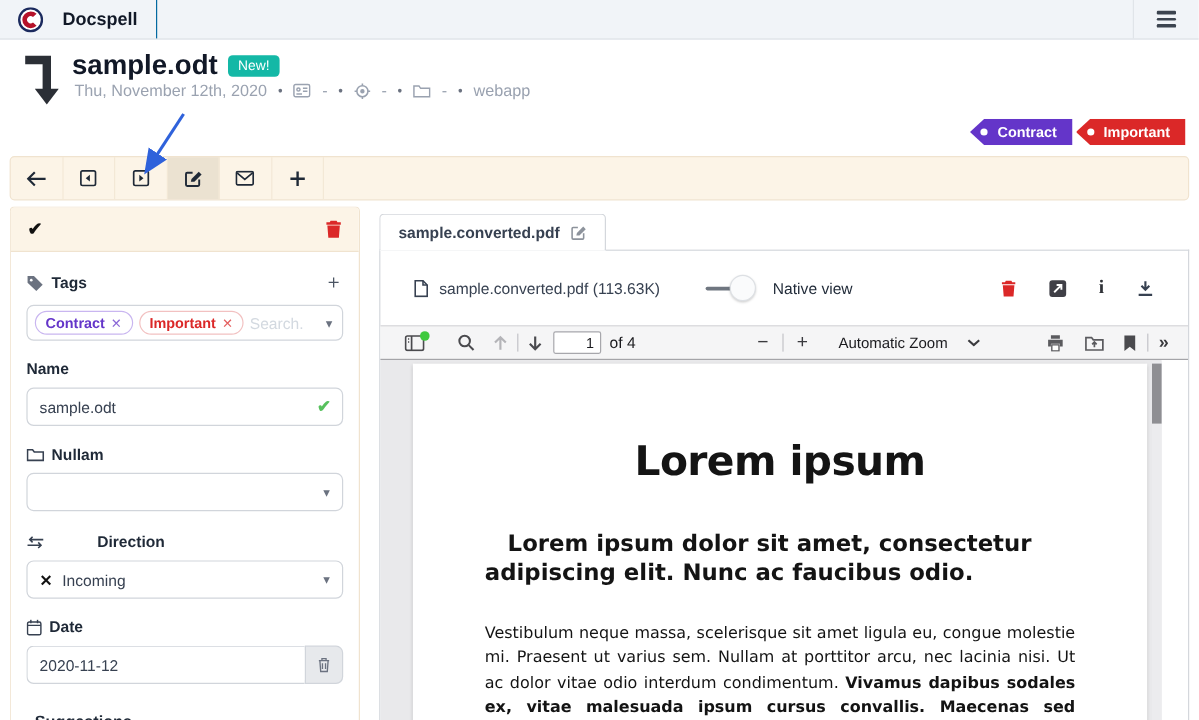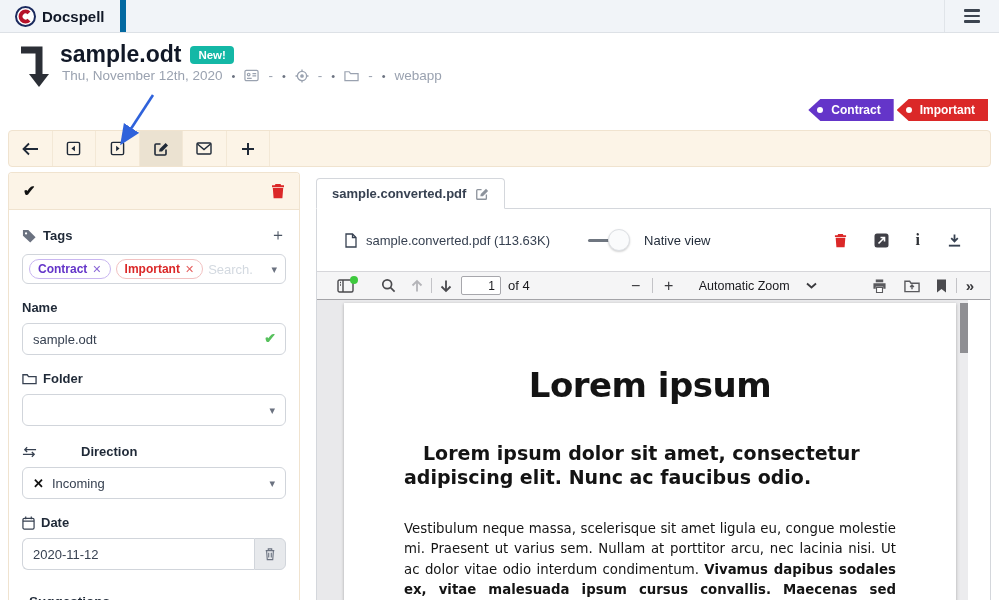--- a/index.html
+++ b/index.html
@@ -2,33 +2,33 @@
 <html><head>
 <meta charset="utf-8">
 <style>
   * { box-sizing: border-box; margin: 0; padding: 0; }
   html,body { width: 999px; height: 600px; overflow: hidden; background: #fff;
               font-family: "Liberation Sans", sans-serif; position: relative; }
 
   
   .navbar { position:absolute; top:0; left:0; width:999px; height:33px; background:#f1f4f8;
             border-bottom:1px solid #dde1e6; display:flex; align-items:center; }
-  .brand { display:flex; align-items:center; gap:6px; padding:0 15px; height:100%;
-           border-right:6px solid #0369a1; cursor:pointer; }
+  .brand { display:flex; align-items:center; gap:16px; padding:0 15px; height:100%;
+           border-right:1px solid #0369a1; cursor:pointer; }
   .brand-name { font-size:15px; font-weight:bold; color:#111827; }
   .nav-spacer { flex:1; }
   .hamburger { height:100%; padding:0 19px; border-left:1px solid #e0e4e9; display:flex;
                flex-direction:column; justify-content:center; gap:3px; cursor:pointer; }
   .hamburger span { width:16px; height:2.5px; background:#3c4450; border-radius:1px; }
 
   
   .doc-arrow { position:absolute; left:17px; top:44px; }
   .title-row { position:absolute; left:60px; top:41px; display:flex; align-items:center; gap:9px; }
   .doc-title { font-size:23px; font-weight:bold; color:#111827; }
-  .new-badge { background:#14b8a6; color:#fff; font-size:11.5px; font-weight:bold;
+  .new-badge { background:#14b8a6; color:#fff; font-size:11.5px; font-weight:normal;
                padding:3px 8px; border-radius:4px; }
   .meta-row { position:absolute; left:62px; top:68px; display:flex; align-items:center;
               gap:9px; color:#9aa2b0; font-size:13.5px; }
   .meta-row .sep { font-size:11px; color:#6b7280; }
   .meta-icon { display:inline-flex; color:#9aa2b0; }
 
   
   .ribbons { position:absolute; top:99px; right:11px; display:flex; gap:3px; }
   .ribbon { position:relative; height:22px; line-height:22px; color:#fff; font-size:12px;
             font-weight:bold; padding:0 13px 0 23px;
@@ -309,21 +309,21 @@
       <input class="txt-input" value="sample.odt" style="">
       <span class="input-ok">✔</span>
     </div>
 
     <div class="sect-label mt16">
       <span class="licon">
         <svg width="15" height="13" viewBox="0 0 16 13" fill="none" stroke="#374151" stroke-width="1.4">
             <path d="M1 2.5h4.5l1.5 2H15v7.5H1z"></path>
           </svg>
       </span>
-      <span>Folder</span>
+      <span>Nullam</span>
     </div>
     <div class="selbox32 mt8">
       <span class="caret">▾</span>
     </div>
 
     <div class="sect-label mt18">
       <span class="licon">
         <svg width="15" height="12" viewBox="0 0 16 12" fill="none" stroke="#374151" stroke-width="1.4">
           <path d="M15 3.5H3M5.5 1 3 3.5 5.5 6M1 8.5h12M10.5 6 13 8.5 10.5 11"></path>
         </svg>

